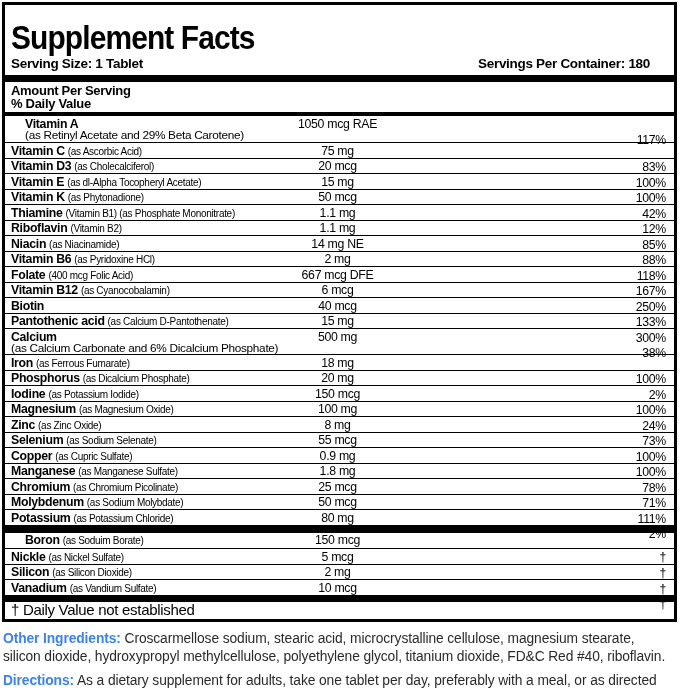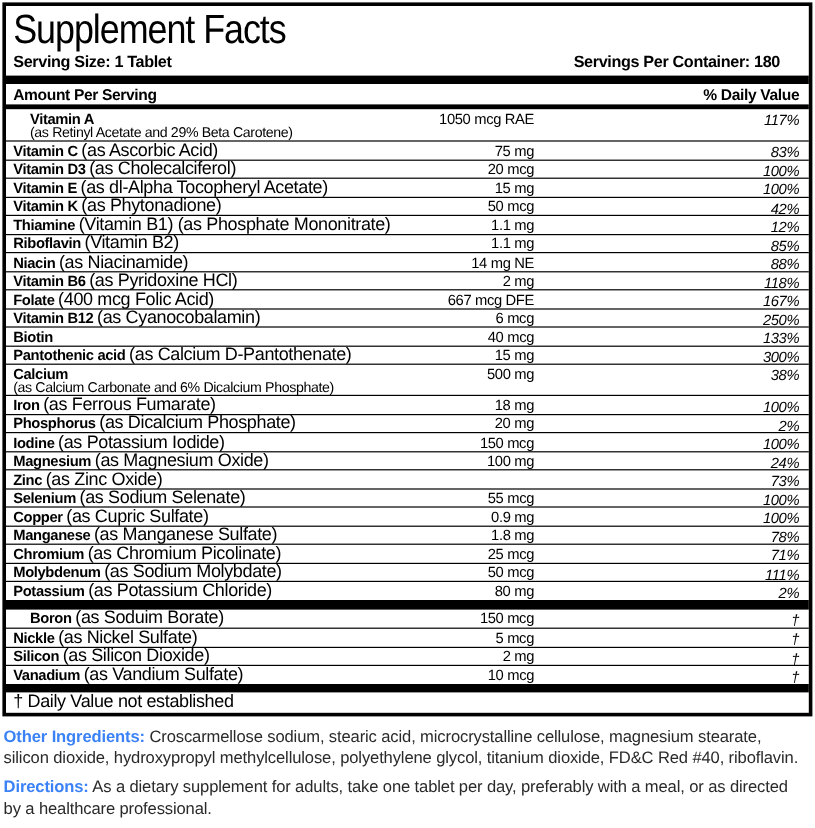--- a/index.html
+++ b/index.html
@@ -11,60 +11,61 @@
   .label-box{
     box-sizing:border-box;
     margin:2px 2px 0 2px;
     width:675px;
     border:3px solid #000;
     background:#fff;
   }
   .title{
     padding:2px 6px 0 6px;
     font-size:34px;
-    font-weight:normal;
+    font-weight:bold;
     line-height:36px;
     letter-spacing:-1px;
     white-space:nowrap;
+    margin-top:12px;
   }
   .title-inner{display:inline-block;transform:scaleX(0.88);transform-origin:left center;}
   .serving-row{
     display:flex;justify-content:space-between;
     padding:1px 24px 4px 6px;
     font-size:13.5px;font-weight:bold;letter-spacing:-0.3px;line-height:15px;
   }
   .bar{background:#000;}
   .bar-thick{height:7px;}
   .bar-med{height:4px;}
   .bar-group{height:8px;}
   .bar-foot{height:7px;}
   .header-row{
     display:flex;justify-content:space-between;
     padding:2px 8px 2px 6px;
-    font-size:13px;font-weight:bold;letter-spacing:-0.3px;line-height:13px;
+    font-size:13px;font-weight:bold;letter-spacing:-0.3px;line-height:13px;flex-direction:column;
   }
   .rows .row{
     box-sizing:border-box;
     position:relative;
     border-top:1px solid #000;
     height:15.5px;
     padding:1.5px 8px 0 6px;
     font-size:12.3px;line-height:12.5px;letter-spacing:-0.3px;
     white-space:nowrap;
   }
   .rows .row:first-child{border-top:none;padding-left:20px;}
   .rows .row.double{height:26px;}
   .nm{font-weight:bold;}
-  .src{font-weight:normal;font-size:15px;margin-left:3px;}
+  .src{font-weight:normal;font-size:10px;margin-left:3px;}
   .subline{display:block;font-size:11.8px;line-height:10.5px;letter-spacing:-0.3px;}
   .amt{
     position:absolute;left:225px;top:1.5px;width:215px;
-    text-align:right;font-weight:normal;
+    text-align:center;font-weight:normal;
   }
-  .dv{position:absolute;right:8px;top:3px;font-weight:normal;font-style:italic;}
+  .dv{position:absolute;right:8px;top:18px;font-weight:normal;}
   .footnote{
     padding:2px 8px 3px 6px;
     font-size:15px;letter-spacing:-0.3px;line-height:12.5px;
   }
   .body-text{
     margin:8px 12px 0 3px;
     font-size:13.8px;line-height:17.5px;color:#2a2a2a;letter-spacing:-0.1px;
   }
   .body-text p{margin:0 0 7px 0;}
   .lead{font-weight:bold;color:#3b82f6;}
@@ -103,21 +104,21 @@
       <div class="row"><span class="nm">Vitamin B6</span><span class="src">(as Pyridoxine HCl)</span><span class="amt">2 mg</span><span class="dv">118%</span></div>
       <div class="row"><span class="nm">Folate</span><span class="src">(400 mcg Folic Acid)</span><span class="amt">667 mcg DFE</span><span class="dv">167%</span></div>
       <div class="row"><span class="nm">Vitamin B12</span><span class="src">(as Cyanocobalamin)</span><span class="amt">6 mcg</span><span class="dv">250%</span></div>
       <div class="row"><span class="nm">Biotin</span><span class="amt">40 mcg</span><span class="dv">133%</span></div>
       <div class="row"><span class="nm">Pantothenic acid</span><span class="src">(as Calcium D-Pantothenate)</span><span class="amt">15 mg</span><span class="dv">300%</span></div>
       <div class="row double"><span class="nm">Calcium</span><span class="subline">(as Calcium Carbonate and 6% Dicalcium Phosphate)</span><span class="amt">500 mg</span><span class="dv">38%</span></div>
       <div class="row"><span class="nm">Iron</span><span class="src">(as Ferrous Fumarate)</span><span class="amt">18 mg</span><span class="dv">100%</span></div>
       <div class="row"><span class="nm">Phosphorus</span><span class="src">(as Dicalcium Phosphate)</span><span class="amt">20 mg</span><span class="dv">2%</span></div>
       <div class="row"><span class="nm">Iodine</span><span class="src">(as Potassium Iodide)</span><span class="amt">150 mcg</span><span class="dv">100%</span></div>
       <div class="row"><span class="nm">Magnesium</span><span class="src">(as Magnesium Oxide)</span><span class="amt">100 mg</span><span class="dv">24%</span></div>
-      <div class="row"><span class="nm">Zinc</span><span class="src">(as Zinc Oxide)</span><span class="dv">73%</span></div>
+      <div class="row"><span class="nm">Zinc</span><span class="src">(as Zinc Oxide)</span><span class="amt">8 mg</span><span class="dv">73%</span></div>
       <div class="row"><span class="nm">Selenium</span><span class="src">(as Sodium Selenate)</span><span class="amt">55 mcg</span><span class="dv">100%</span></div>
       <div class="row"><span class="nm">Copper</span><span class="src">(as Cupric Sulfate)</span><span class="amt">0.9 mg</span><span class="dv">100%</span></div>
       <div class="row"><span class="nm">Manganese</span><span class="src">(as Manganese Sulfate)</span><span class="amt">1.8 mg</span><span class="dv">78%</span></div>
       <div class="row"><span class="nm">Chromium</span><span class="src">(as Chromium Picolinate)</span><span class="amt">25 mcg</span><span class="dv">71%</span></div>
       <div class="row"><span class="nm">Molybdenum</span><span class="src">(as Sodium Molybdate)</span><span class="amt">50 mcg</span><span class="dv">111%</span></div>
       <div class="row"><span class="nm">Potassium</span><span class="src">(as Potassium Chloride)</span><span class="amt">80 mg</span><span class="dv">2%</span></div>
     </div>
 
   <div class="bar bar-group"></div>
 

